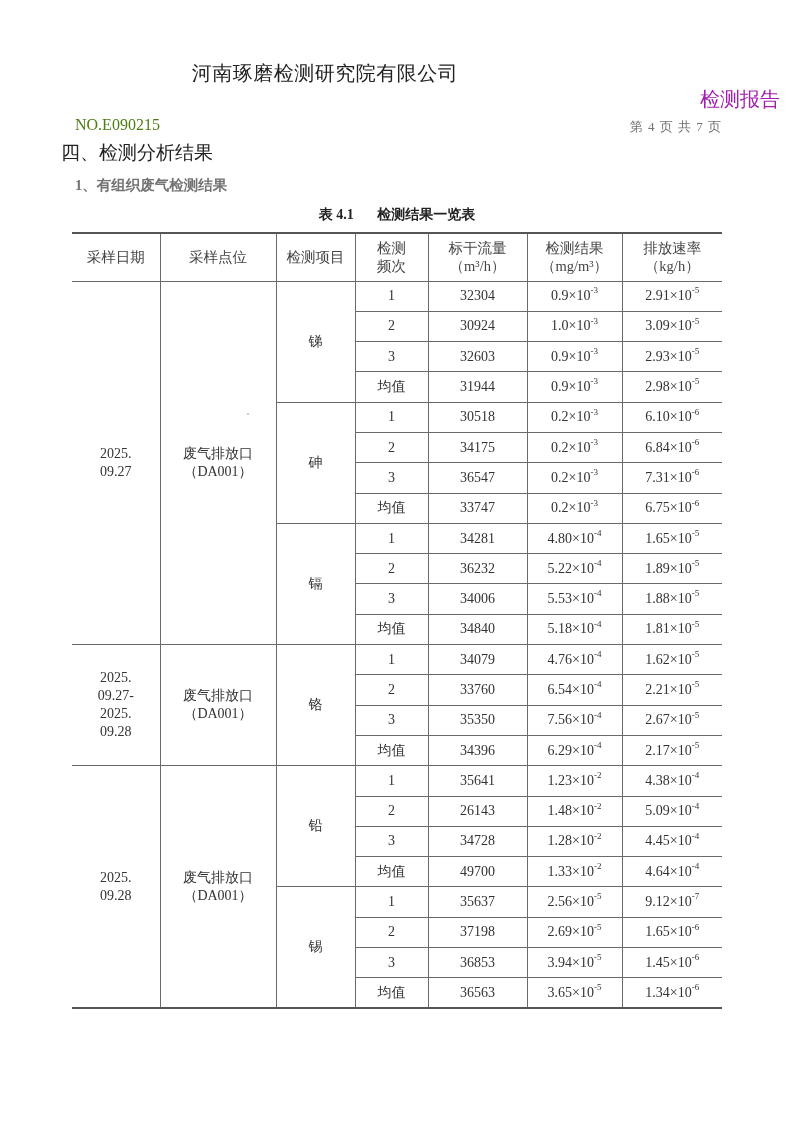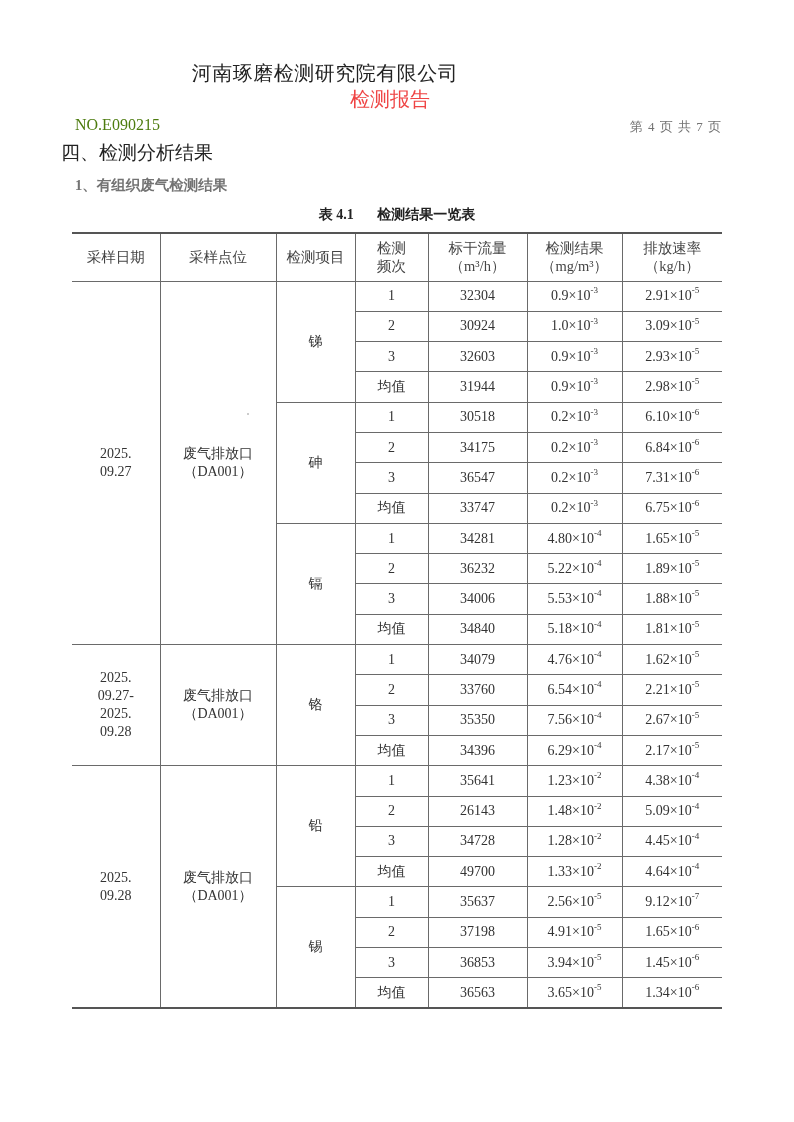--- a/index.html
+++ b/index.html
@@ -1,21 +1,21 @@
 <!DOCTYPE html>
 <html><head>
 <meta charset="utf-8">
 <style>
   html, body { margin: 0; padding: 0; background: #ffffff; }
   body { width: 794px; height: 1122px; position: relative; overflow: hidden;
          font-family: "Liberation Serif", "DejaVu Serif", serif; color: #2a2a2a; }
   .company { position: absolute; top: 60px; left: 0; width: 650px; text-align: center;
              font-size: 20px; letter-spacing: 0.5px; color: #222; }
-  .report-title { position: absolute; top: 86px; left: 0; width: 780px; text-align: center;
-             font-size: 20px; color: #ef4444; }
+  .report-title { position: absolute; top: 86px; left: 0; width: 780px; text-align: right;
+             font-size: 20px; color: #a21caf; }
   .report-no { position: absolute; top: 116px; left: 75px; font-size: 16px; color: #4d7c0f; }
   .page-info { position: absolute; top: 118px; right: 72px; font-size: 13px; color: #737373; letter-spacing: 1px; }
   .section-title { position: absolute; top: 140px; left: 61px; font-size: 19px; color: #222; }
   .sub-title { position: absolute; top: 176px; left: 75px; font-size: 14.5px; font-weight: bold; color: #737373; }
   .table-caption { position: absolute; top: 206px; left: 0; width: 794px; text-align: center;
              font-size: 14px; font-weight: bold; color: #222; }
   .table-caption span { display: inline-block; }
   .table-caption .cap-no { margin-right: 20px; }
 
   table.results { position: absolute; top: 232px; left: 72px; width: 650px;
@@ -236,21 +236,21 @@
       <tr>
         <td rowspan="4" class="span-bottom">锡</td>
         <td>1</td>
         <td>35637</td>
         <td><span>2.56×10</span><sup>-5</sup></td>
         <td class="col-rate"><span>9.12×10</span><sup>-7</sup></td>
       </tr>
       <tr>
         <td>2</td>
         <td>37198</td>
-        <td><span>4.91×10</span><sup>-5</sup></td>
+        <td><span>2.69×10</span><sup>-5</sup></td>
         <td class="col-rate"><span>1.65×10</span><sup>-6</sup></td>
       </tr>
       <tr>
         <td>3</td>
         <td>36853</td>
         <td><span>3.94×10</span><sup>-5</sup></td>
         <td class="col-rate"><span>1.45×10</span><sup>-6</sup></td>
       </tr>
       <tr>
         <td>均值</td>

